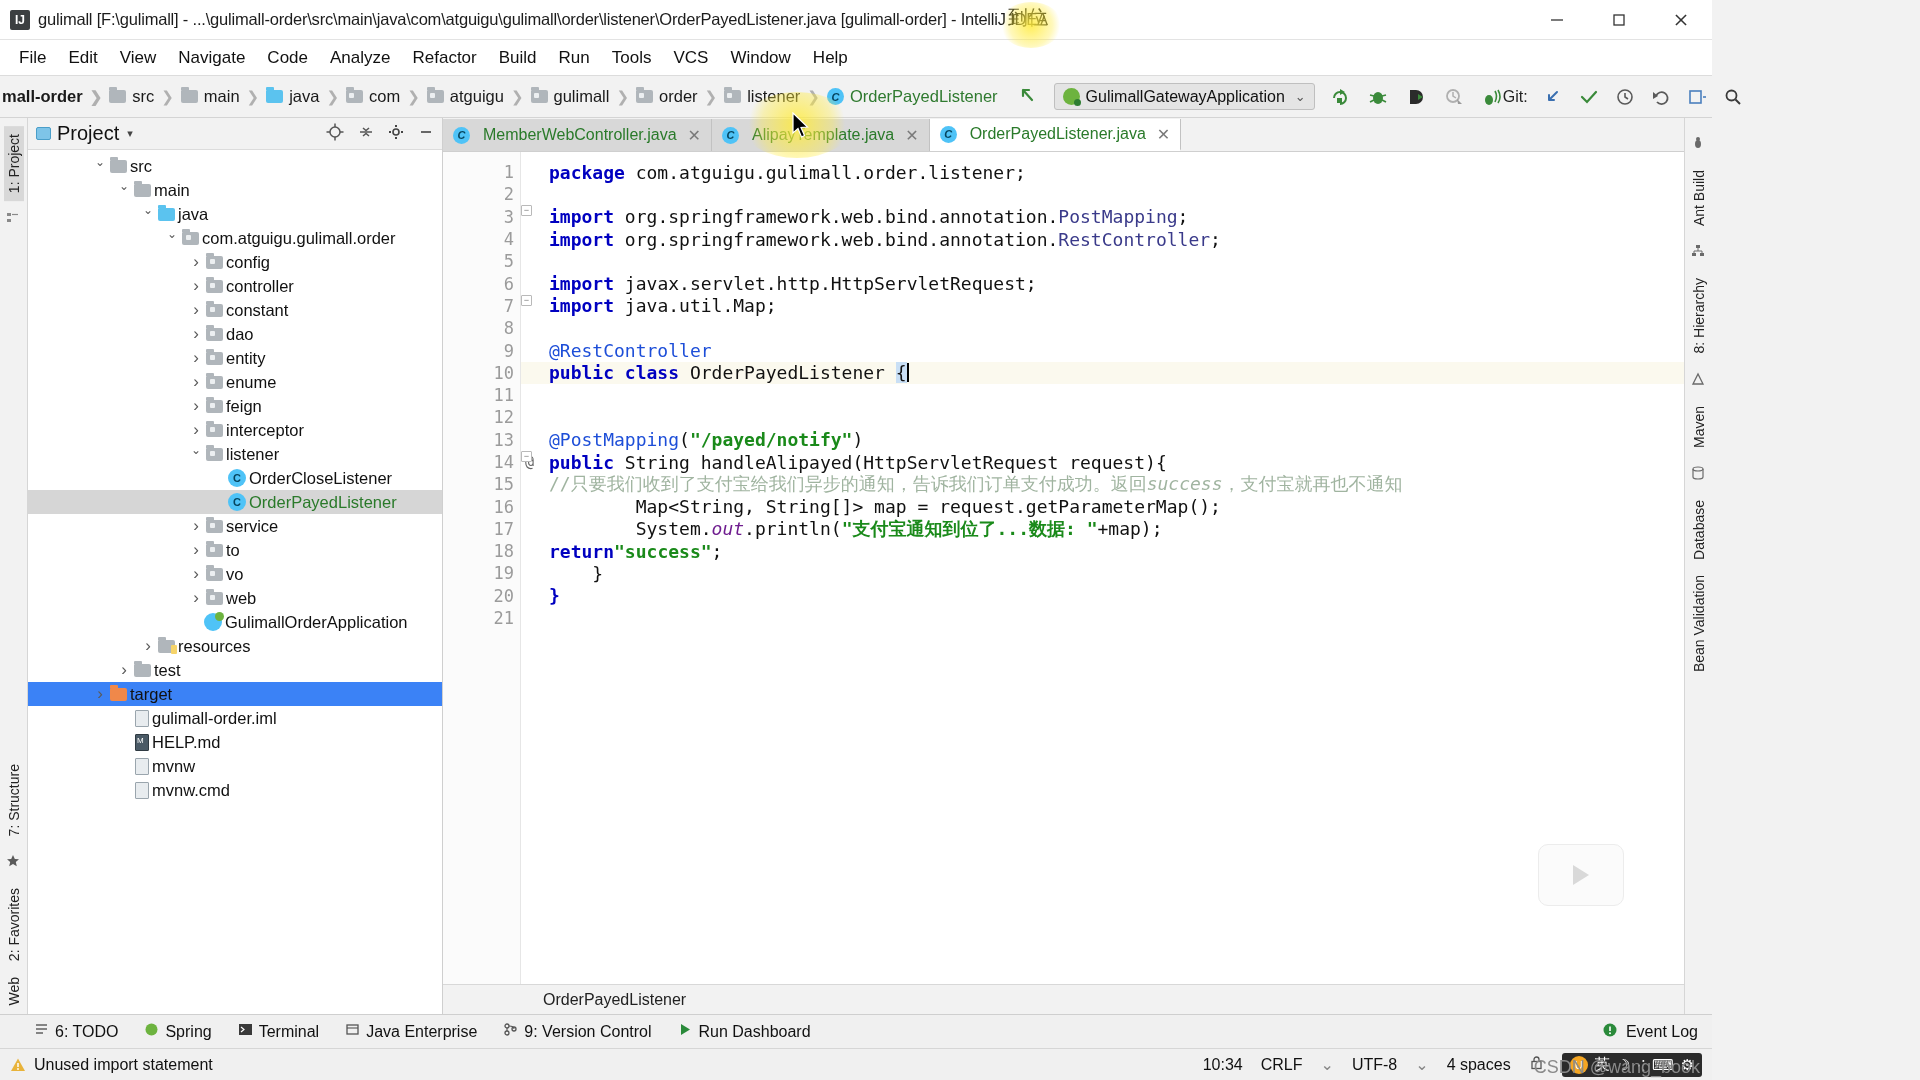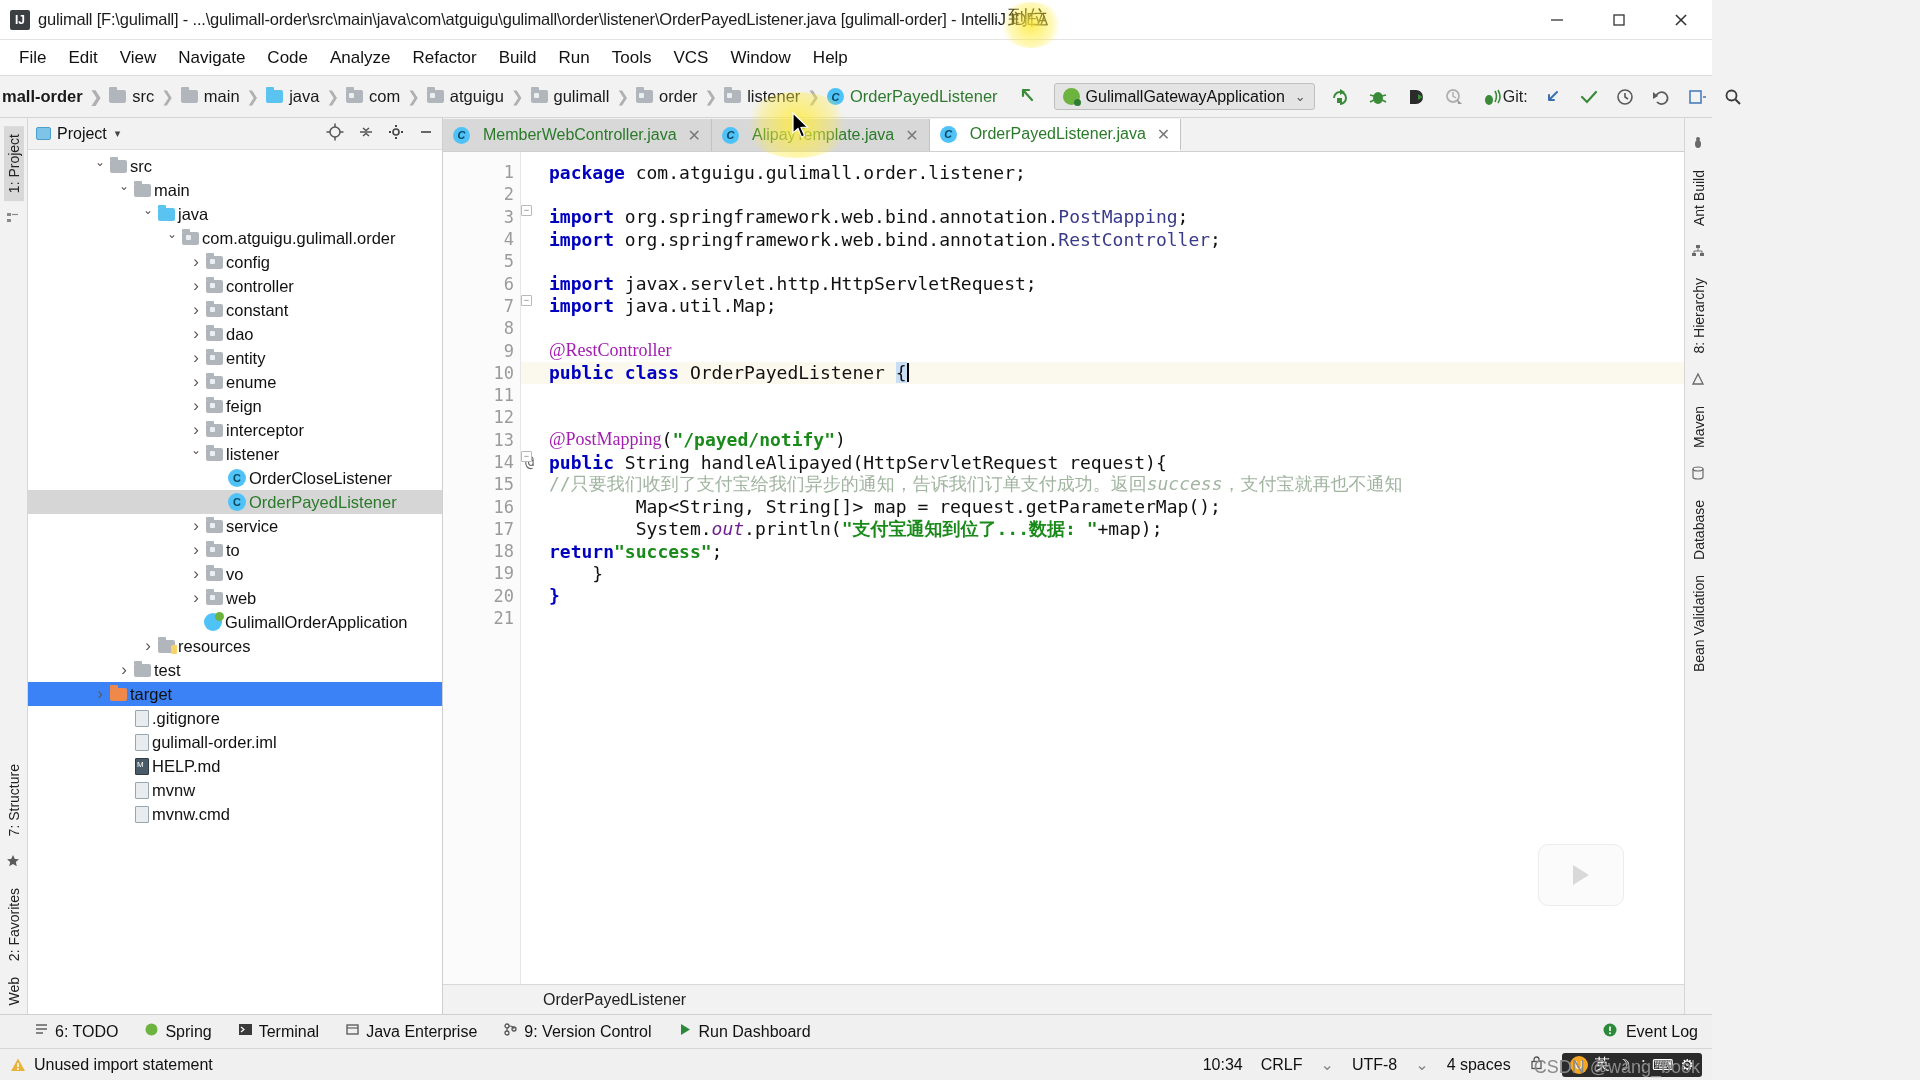--- a/index.html
+++ b/index.html
@@ -140,21 +140,21 @@
   .project-panel {
     width: 415px; min-width: 415px; background: #ffffff;
     display: flex; flex-direction: column;
     border-right: 1px solid #cfcfcf;
   }
   .pp-header {
     height: 32px; min-height: 32px; background: #f2f2f2;
     display: flex; align-items: center; padding: 0 8px;
     border-bottom: 1px solid #dcdcdc;
   }
-  .pp-title { font-size: 16px; color: #111; margin-left: 6px; }
+  .pp-title { font-size: 20px; color: #111; margin-left: 6px; }
   .pp-caret { margin-left: 8px; color: #444; font-size: 11px; }
   .pp-actions { margin-left: auto; display: flex; align-items: center; gap: 14px; }
   .pp-sqicon { width: 15px; height: 13px; background: #7ec4e8; border: 1px solid #4a9ec9; border-radius: 2px; }
   .tree { flex: 1; overflow: hidden; padding-top: 4px; position: relative; font-size: 16.5px; }
   .node {
     display: flex; align-items: center; height: 24px; white-space: nowrap;
     padding-right: 6px;
   }
   .node.sel { background: #d6d6d6; }
   .node.hl { background: #3b82f6; }
@@ -236,21 +236,21 @@
     background: #fff; font-size: 9px; color: #777; text-align: center; line-height: 9px;
     border-radius: 1px;
   }
   .cline {
     height: 22.3px; display: flex; align-items: center;
     font-family: "DejaVu Sans Mono", monospace; font-size: 18px;
     color: #111; white-space: pre; padding-left: 28px;
   }
   .cline.caret-line { background: #fbf9ee; }
   .kw   { color: #0000c0; font-weight: bold; }
-  .ann  { color: #a21caf; font-family: Liberation Serif, serif; }
+  .ann  { color: #1d4ed8; }
   .str  { color: #1a8a1a; font-weight: bold; }
   .cmt  { color: #a0b4a0; font-style: normal; }
   .cmt i { font-style: italic; }
   .fld  { color: #6f1d8f; font-style: italic; }
   .cls-ref { color: #3a3a8a; }
   .caret { display: inline-block; width: 2px; height: 19px; background: #000; vertical-align: middle; }
   .sel-brace { background: #c9dff5; }
 
   .status-strip {
     height: 30px; min-height: 30px; background: #f2f2f2;
@@ -698,26 +698,20 @@
           <div class="node hl">
             <span class="indent" style="width: 64px;"></span>
             <span class="arrow right"></span>
             <span class="fldr-sm orange"></span>
             <span class="nlabel">target</span>
           </div>
           <div class="node">
             <span class="indent" style="width: 88px;"></span>
             <span class="arrow "></span>
             <span class="file-sm"></span>
-            <span class="nlabel">.gitignore</span>
-          </div>
-          <div class="node">
-            <span class="indent" style="width: 88px;"></span>
-            <span class="arrow "></span>
-            <span class="file-sm"></span>
             <span class="nlabel">gulimall-order.iml</span>
           </div>
           <div class="node">
             <span class="indent" style="width: 88px;"></span>
             <span class="arrow "></span>
             <span class="file-sm md"></span>
             <span class="nlabel">HELP.md</span>
           </div>
           <div class="node">
             <span class="indent" style="width: 88px;"></span>

